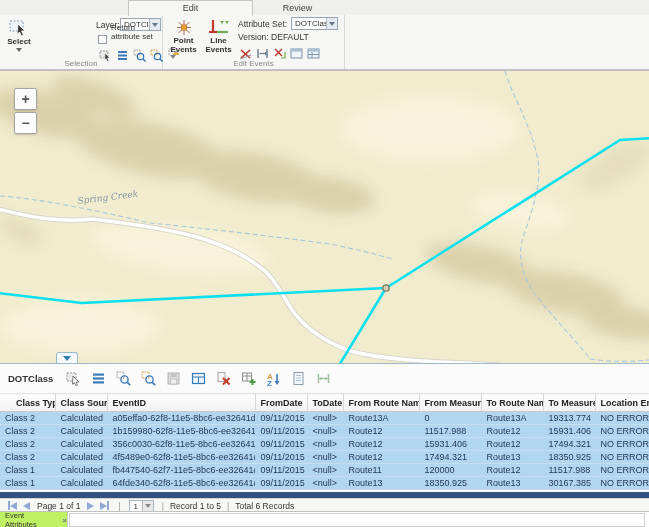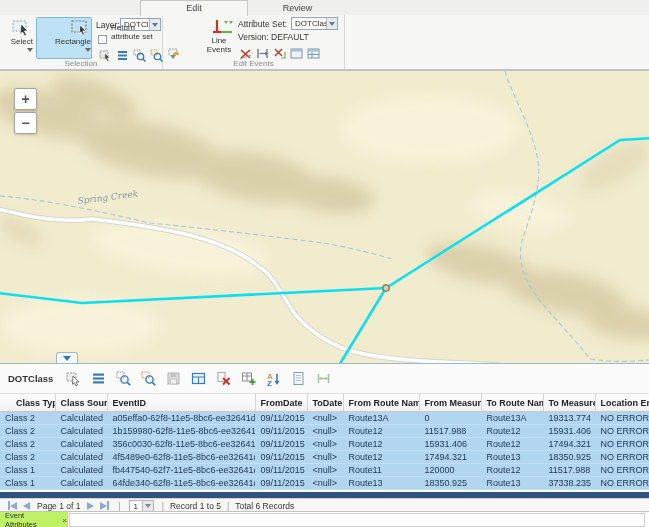--- a/index.html
+++ b/index.html
@@ -6,21 +6,21 @@
   html,body { width:649px; height:527px; }
   body { font-family:"Liberation Sans", sans-serif; font-size:9px; color:#333; background:#fff; position:relative; overflow:hidden; }
 
   
   .tabbar { position:absolute; left:0; top:0; width:649px; height:15px; background:#efefee; }
   .rtab { position:absolute; top:1px; height:14px; font-size:9px; color:#444; text-align:center; line-height:14px; cursor:default; }
   .rtab.active { top:0; height:16px; background:#f6f6f5; border:1px solid #c6c6c6; border-bottom:none; line-height:15px; z-index:2; }
   .ribbon { position:absolute; left:0; top:15px; width:649px; height:55px; background:#f6f6f5; border-bottom:1px solid #c3c3c3; }
   .rgroup { position:absolute; top:0; height:54px; border-right:1px solid #d8d8d6; }
   .grouplabel { position:absolute; bottom:1px; left:0; right:0; text-align:center; font-size:8px; color:#8a8a8a; }
-  .bigbtn { position:absolute; top:2px; display:flex; flex-direction:column; align-items:flex-end; border:1px solid transparent; border-radius:2px; padding-top:1px; }
+  .bigbtn { position:absolute; top:2px; display:flex; flex-direction:column; align-items:center; border:1px solid transparent; border-radius:2px; padding-top:1px;font-weight:bold; }
   .bigbtn.active { background:#bfe1f6; border-color:#7db7e0; }
   .bigbtn .lbl { font-size:8px; color:#333; line-height:9px; text-align:center; }
   .dnarrow { width:0; height:0; border:3px solid transparent; border-top:4px solid #666; margin-top:2px; }
   .fieldlbl { position:absolute; font-size:8.5px; color:#333; }
   .dd { position:absolute; display:flex; border:1px solid #98a6b3; background:#fff; height:13px; align-items:stretch; }
   .dd .val { flex:1; font-size:8px; padding:1px 2px 0 3px; white-space:nowrap; overflow:hidden; }
   .dd .btn { width:11px; background:#e4eaf0; border-left:1px solid #aeb9c4; display:flex; align-items:center; justify-content:center; }
   .dd .btn b { width:0; height:0; border:3px solid transparent; border-top:4px solid #67788a; margin-top:3px; }
   .checkbox { position:absolute; width:9px; height:9px; background:#fff; border:1px solid #919ca8; }
   .iconrow { position:absolute; display:flex; gap:3px; }
@@ -58,43 +58,35 @@
   .bottombar { position:absolute; left:0; top:511px; width:649px; height:16px; background:#fff; border-top:1px solid #c2c2c2; }
   .btab { position:absolute; left:0; top:0; height:16px; width:68px; background:#bef264; border-right:1px solid #c6c6c6; display:flex; align-items:center; padding-left:5px; font-size:7.5px; color:#333; }
   .btab .x { margin-left:5px; color:#777; font-weight:bold; font-size:8px; }
   .bfield { position:absolute; left:69px; top:1px; height:14px; width:576px; background:#fff; border:1px solid #cfcfcf; }
 </style>
 </head>
 <body>
 
 <div class="tabbar">
   <div class="rtab" style="left:25px;width:85px;margin-top:44px;">Map</div>
-  <div class="rtab active" style="left:140px;width:108px;">Edit</div>
+  <div class="rtab active" style="left:128px;width:125px;">Edit</div>
   <div class="rtab" style="left:250px;width:95px;">Review</div>
 </div>
 
 <div class="ribbon">
 
   <div class="rgroup" style="left:0;width:163px;">
     <div class="bigbtn" style="left:4px;width:30px;height:42px;">
       <svg width="22" height="18" viewBox="0 0 22 18">
         <rect x="2" y="2" width="13" height="10" fill="#eef3f7" stroke="#7ba3c0" stroke-width="1" stroke-dasharray="2,1.5"></rect>
         <polygon points="10,5 17,12 13.5,12 15.5,16 13.5,17 11.5,13 9,15.5" fill="#3c3c3c" stroke="#fff" stroke-width="0.8"></polygon>
       </svg>
       <span class="lbl">Select</span>
       <span class="dnarrow"></span>
     </div>
-    <div class="bigbtn active" style="left:36px;width:56px;height:42px;">
-      <svg width="22" height="18" viewBox="0 0 22 18">
-        <rect x="3" y="2" width="14" height="11" fill="none" stroke="#777" stroke-width="1.2" stroke-dasharray="2,1.5"></rect>
-        <polygon points="11,6 17,12 14,12 15.5,15.5 13.8,16.3 12,12.8 10,15" fill="#3c3c3c" stroke="#fff" stroke-width="0.8"></polygon>
-      </svg>
-      <span class="lbl">Rectangle</span>
-      <span class="dnarrow"></span>
-    </div>
     <span class="fieldlbl" style="left:96px;top:5px;">Layer:</span>
     <div class="dd" style="left:120px;top:3px;width:41px;">
       <span class="val">DOTClass</span>
       <span class="btn">
           <b></b>
         </span>
     </div>
     <span class="checkbox" style="left:98px;top:20px;"></span>
     <span class="fieldlbl" style="left:111px;top:8px;font-size:8px;">Return attribute set</span>
     <div class="iconrow" style="left:98px;top:33px;">
@@ -130,20 +122,32 @@
             <rect x="2" y="1" width="8" height="7" fill="none" stroke="#999" stroke-dasharray="2,1"></rect>
             <circle cx="9" cy="7" r="2.5" fill="#e8b23c" stroke="#b07f1e" stroke-width="0.7"></circle>
           </svg>
         <b class="dnarrow" style="border-top-color:#888;margin-top:0;"></b>
       </span>
     </div>
     <div class="grouplabel">Selection</div>
   </div>
 
   <div class="rgroup" style="left:163px;width:182px;">
+    <div class="bigbtn" style="left:4px;width:33px;height:42px;">
+      <svg width="20" height="17" viewBox="0 0 20 17">
+        <g stroke="#b06a60" stroke-width="1">
+          <line x1="10" y1="1" x2="10" y2="16"></line>
+            <line x1="3" y1="8.5" x2="17" y2="8.5"></line>
+          <line x1="4.5" y1="3" x2="15.5" y2="14"></line>
+            <line x1="15.5" y1="3" x2="4.5" y2="14"></line>
+        </g>
+        <rect x="7.5" y="6" width="5" height="5" fill="#f0a23c" stroke="#b87a1d" stroke-width="0.8"></rect>
+      </svg>
+      <span class="lbl" style="width:30px;">Point Events</span>
+    </div>
     <div class="bigbtn" style="left:39px;width:33px;height:42px;">
       <svg width="22" height="17" viewBox="0 0 22 17">
         <line x1="5" y1="1" x2="5" y2="13" stroke="#c0392b" stroke-width="2.2"></line>
         <line x1="1" y1="13" x2="9" y2="13" stroke="#c0392b" stroke-width="2.2"></line>
         <line x1="9" y1="13" x2="20" y2="13" stroke="#6fae4e" stroke-width="2.2"></line>
         <polygon points="12,2 16,2 14,5" fill="#6fae4e"></polygon>
           <polygon points="17,2 21,2 19,5" fill="#6fae4e"></polygon>
       </svg>
       <span class="lbl" style="width:30px;">Line Events</span>
     </div>
@@ -418,21 +422,21 @@
         </tr>
         <tr>
           <td>Class 1</td>
           <td>Calculated</td>
           <td>64fde340-62f8-11e5-8bc6-ee32641d5ec9</td>
           <td>09/11/2015</td>
           <td>&lt;null&gt;</td>
           <td>Route13</td>
           <td>18350.925</td>
           <td>Route13</td>
-          <td>37338.235</td>
+          <td>30167.385</td>
           <td>NO ERROR</td>
         </tr>
       </tbody>
   </table>
 
   <div class="navybar"></div>
 
   <div class="pager">
     <span class="pbtn" style="margin-left:8px;">
         <span class="bar"></span>

